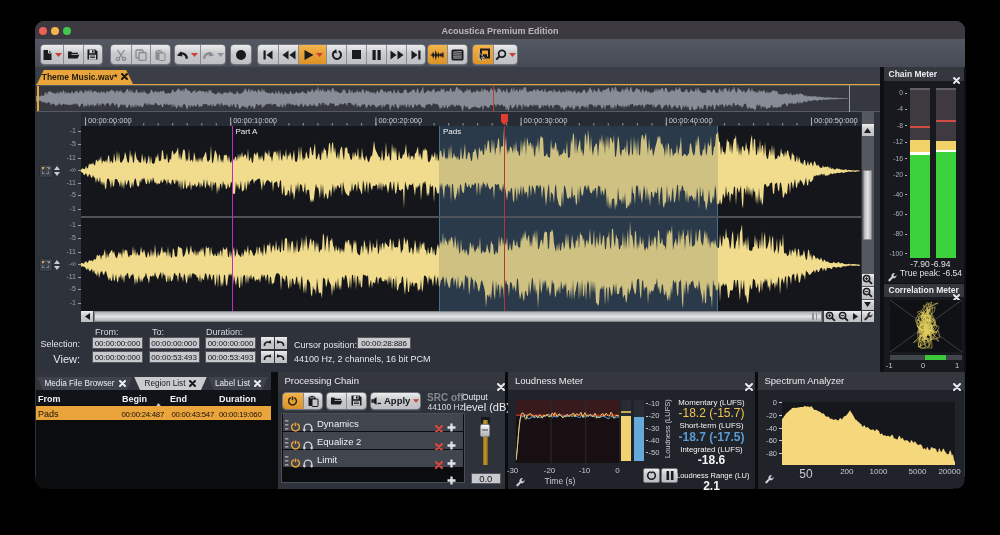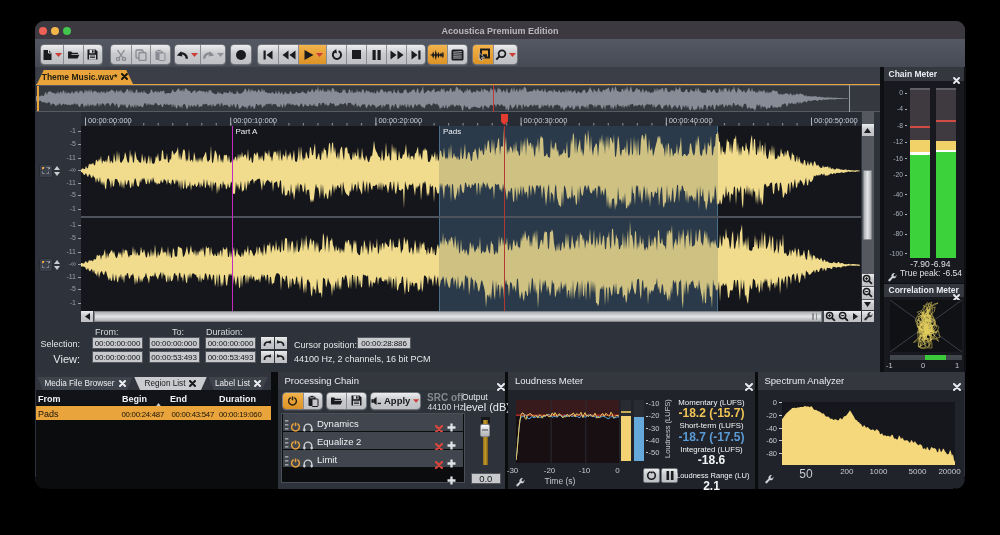--- a/index.html
+++ b/index.html
@@ -387,21 +387,21 @@
       <path d="M0 0l5 3.5L0 7z" fill="#1a1b1f"></path>
     </svg>
   </div>
 <div class="bt ctr" style="left:861.5px;top:310.5px;width:12.5px;height:11px;">
     <svg width="10" height="10" viewBox="0 0 10 10">
       <path d="M9.3 2.6a2.7 2.7 0 0 1-3.4 3.5L3.2 9a1.1 1.1 0 0 1-1.6-1.6l2.9-2.7A2.7 2.7 0 0 1 8 1.3L6.5 2.8l0.3 1.5 1.5 0.3z" fill="#2b2d31"></path>
     </svg>
   </div>
 <div style="left:36px;top:321.5px;width:844px;height:50px;background:#2e323b"></div>
 <div style="left:95px;top:326.5px;font-size:9px;color:#d8dade;white-space:nowrap;">From:</div>
-<div style="left:152px;top:326.5px;font-size:9px;color:#d8dade;white-space:nowrap;margin-left:20px;">To:</div>
+<div style="left:152px;top:326.5px;font-size:9px;color:#d8dade;white-space:nowrap;">To:</div>
 <div style="left:206px;top:326.5px;font-size:9px;color:#d8dade;white-space:nowrap;">Duration:</div>
 <div style="left:36px;top:338.5px;font-size:9px;color:#e6e8ea;white-space:nowrap;width:44px;text-align:right">Selection:</div>
 <div style="left:36px;top:352.5px;font-size:11px;color:#e6e8ea;white-space:nowrap;width:44px;text-align:right">View:</div>
 <div class="fld" style="left:92px;top:337px;width:51px;height:12px;">00:00:00:000</div>
 <div class="fld" style="left:92px;top:351px;width:51px;height:12px;">00:00:00:000</div>
 <div class="fld" style="left:148.5px;top:337px;width:51px;height:12px;">00:00:00:000</div>
 <div class="fld" style="left:148.5px;top:351px;width:51px;height:12px;">00:00:53:493</div>
 <div class="fld" style="left:205px;top:337px;width:51px;height:12px;">00:00:00:000</div>
 <div class="fld" style="left:205px;top:351px;width:51px;height:12px;">00:00:53:493</div>
 <div class="bt ctr" style="left:261px;top:337px;width:12.5px;height:12px;">
@@ -694,21 +694,21 @@
       <rect x="4" y="0" width="3.2" height="1.6" fill="#d4d5d8"></rect>
     </svg>
   </div>
 <div class="bt ctr" style="left:661px;top:468px;width:17px;height:14.5px;border-radius:2px;border:1px solid #72757c">
     <svg width="8" height="9" viewBox="0 0 8 9">
       <rect x="0.5" width="2.6" height="9" fill="#1a1b1f"></rect>
       <rect x="4.9" width="2.6" height="9" fill="#1a1b1f"></rect>
     </svg>
   </div>
 <div style="left:669px;top:397.8px;font-size:7.8px;color:#f2f4f6;white-space:nowrap;width:85px;text-align:center">Momentary (LUFS)</div>
-<div style="left:669px;top:405.8px;font-size:12px;color:#f0c455;white-space:nowrap;width:85px;text-align:center;font-weight:bold">-18.2 (-15.7)</div>
+<div style="left:669px;top:405.8px;font-size:12px;color:#f0c455;white-space:nowrap;width:85px;text-align:center;font-weight:normal">-18.2 (-15.7)</div>
 <div style="left:669px;top:421.2px;font-size:7.8px;color:#f2f4f6;white-space:nowrap;width:85px;text-align:center">Short-term (LUFS)</div>
 <div style="left:669px;top:429.8px;font-size:12px;color:#5b9bd5;white-space:nowrap;width:85px;text-align:center;font-weight:bold">-18.7 (-17.5)</div>
 <div style="left:669px;top:445.2px;font-size:7.8px;color:#f2f4f6;white-space:nowrap;width:85px;text-align:center">Integrated (LUFS)</div>
 <div style="left:669px;top:453.3px;font-size:12px;color:#f2f4f6;white-space:nowrap;width:85px;text-align:center;font-weight:bold">-18.6</div>
 <div style="left:676px;top:471.2px;font-size:7.5px;color:#f2f4f6;white-space:nowrap;width:72px;text-align:center">Loudness Range (LU)</div>
 <div style="left:669px;top:478.8px;font-size:12px;color:#f2f4f6;white-space:nowrap;width:85px;text-align:center;font-weight:bold">2.1</div>
 <div style="left:514.5px;top:474px"><svg width="11" height="11" viewBox="0 0 11 11">
       <path d="M9.3 2.6a2.7 2.7 0 0 1-3.4 3.5L3.2 9a1.1 1.1 0 0 1-1.6-1.6l2.9-2.7A2.7 2.7 0 0 1 8 1.3L6.5 2.8l0.3 1.5 1.5 0.3z" fill="#cfd3d8"></path>
     </svg></div>
 <div style="left:757.5px;top:372px;width:206px;height:116.5px;background:#202329"></div>

